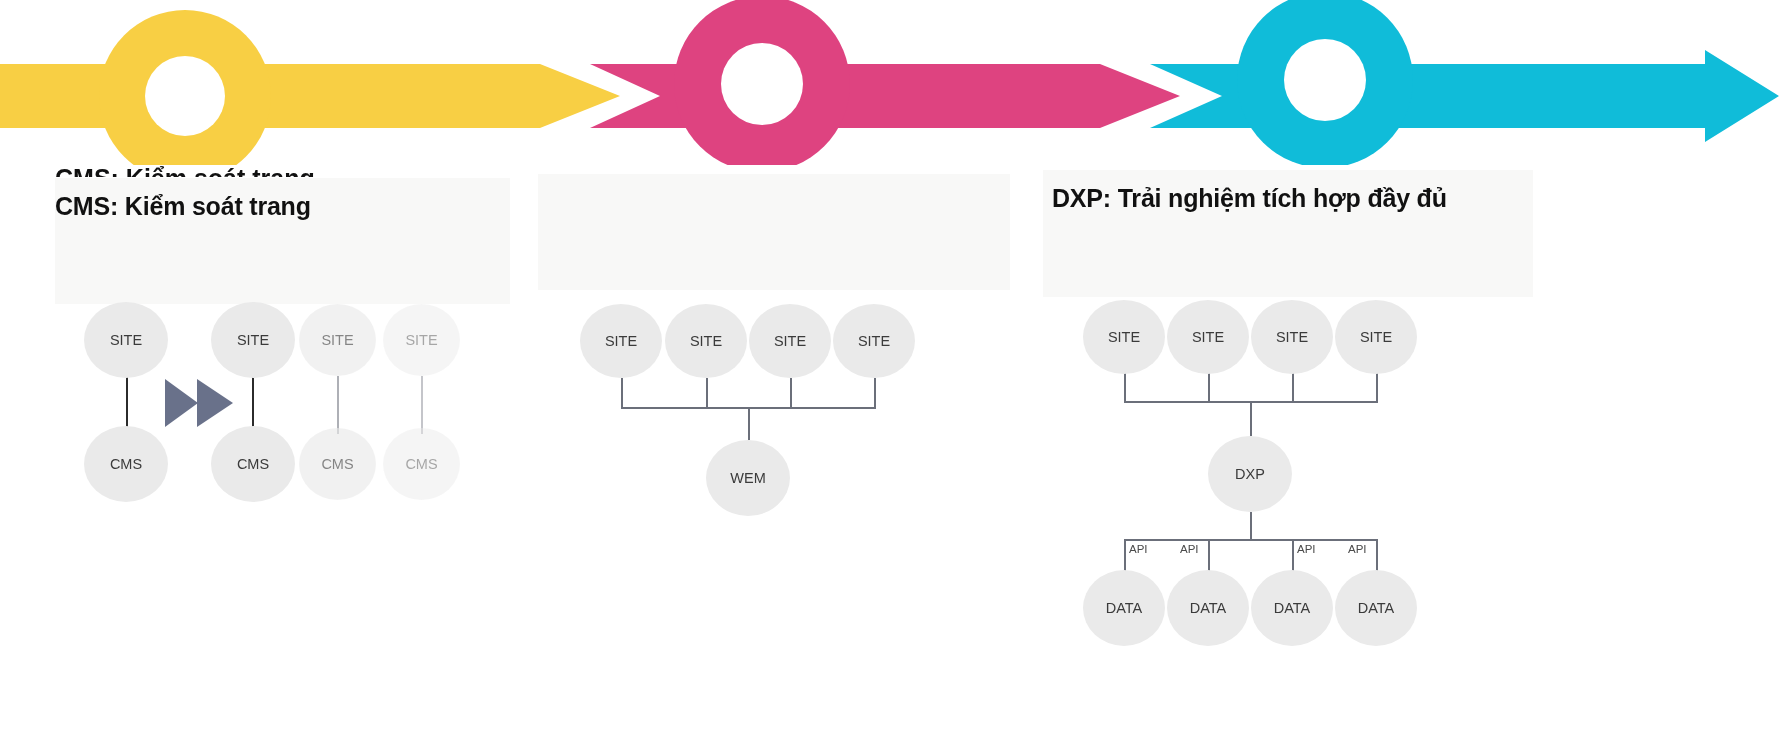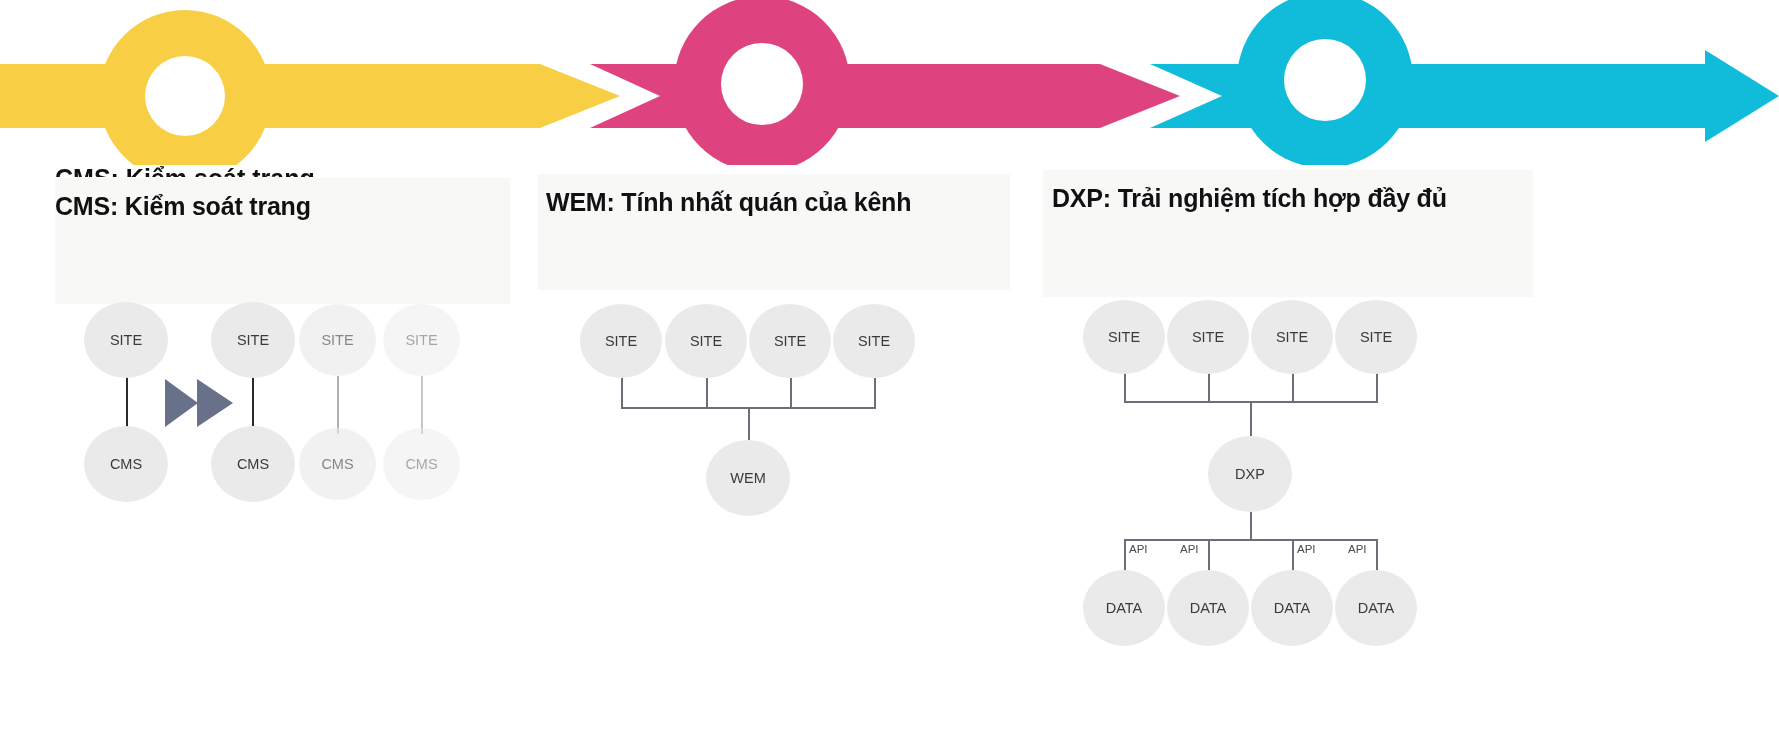--- a/index.html
+++ b/index.html
@@ -146,21 +146,20 @@
       </div>
       <div class="node" style="left:383px;top:428px;width:77px;height:72px;font-size:14.5px;opacity:.45;">
         <span>CMS</span>
       </div>
     </div>
   </div>
 
   <div class="panel" style="left:0;top:0;">
 
     <div class="panel-card" style="left:538px;top:174px;width:472px;height:116px;">
-      <div class="panel-head" style="padding:0 8px 0 8px;margin-bottom:7px;">WEM: Tính nhất quán của kênh</div>
     </div>
 
     <div class="diagram" style="left:0;top:0;">
 
       <div class="vline soft" style="left:621px;top:378px;height:30px;"></div>
       <div class="vline soft" style="left:706px;top:378px;height:30px;"></div>
       <div class="vline soft" style="left:790px;top:378px;height:30px;"></div>
       <div class="vline soft" style="left:874px;top:378px;height:30px;"></div>
 
       <div class="hline" style="left:621px;top:407px;width:255px;"></div>

